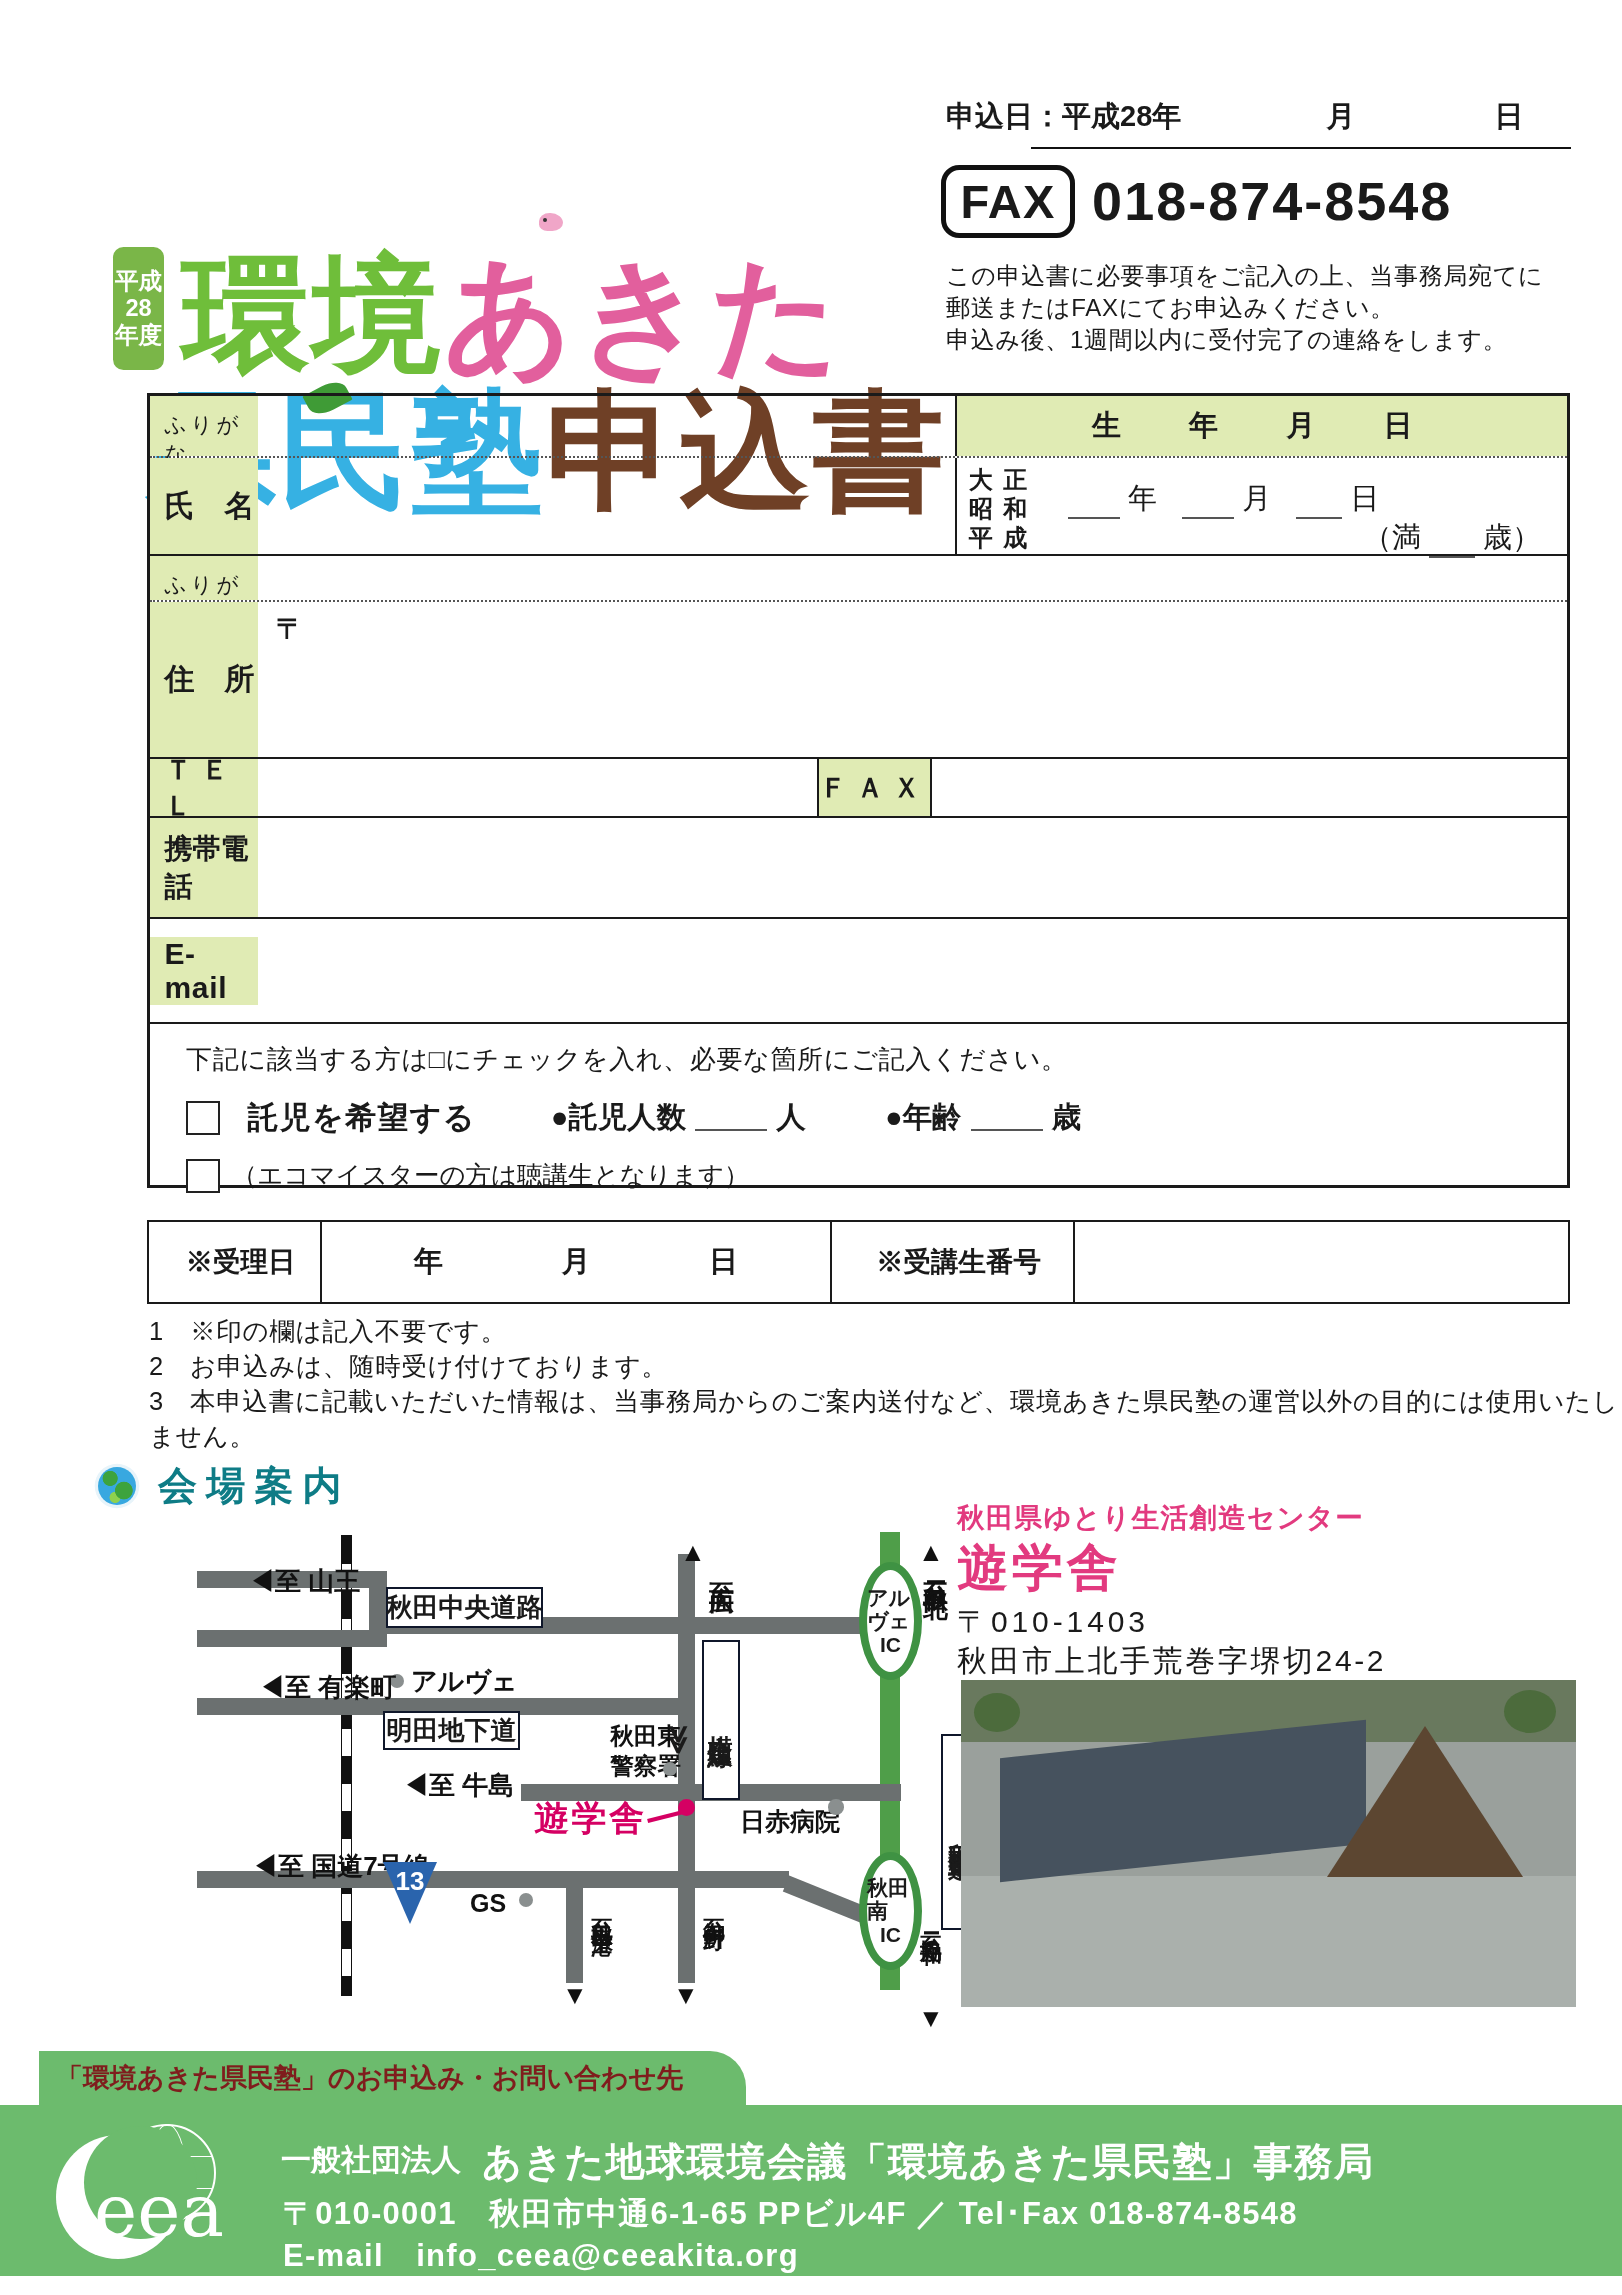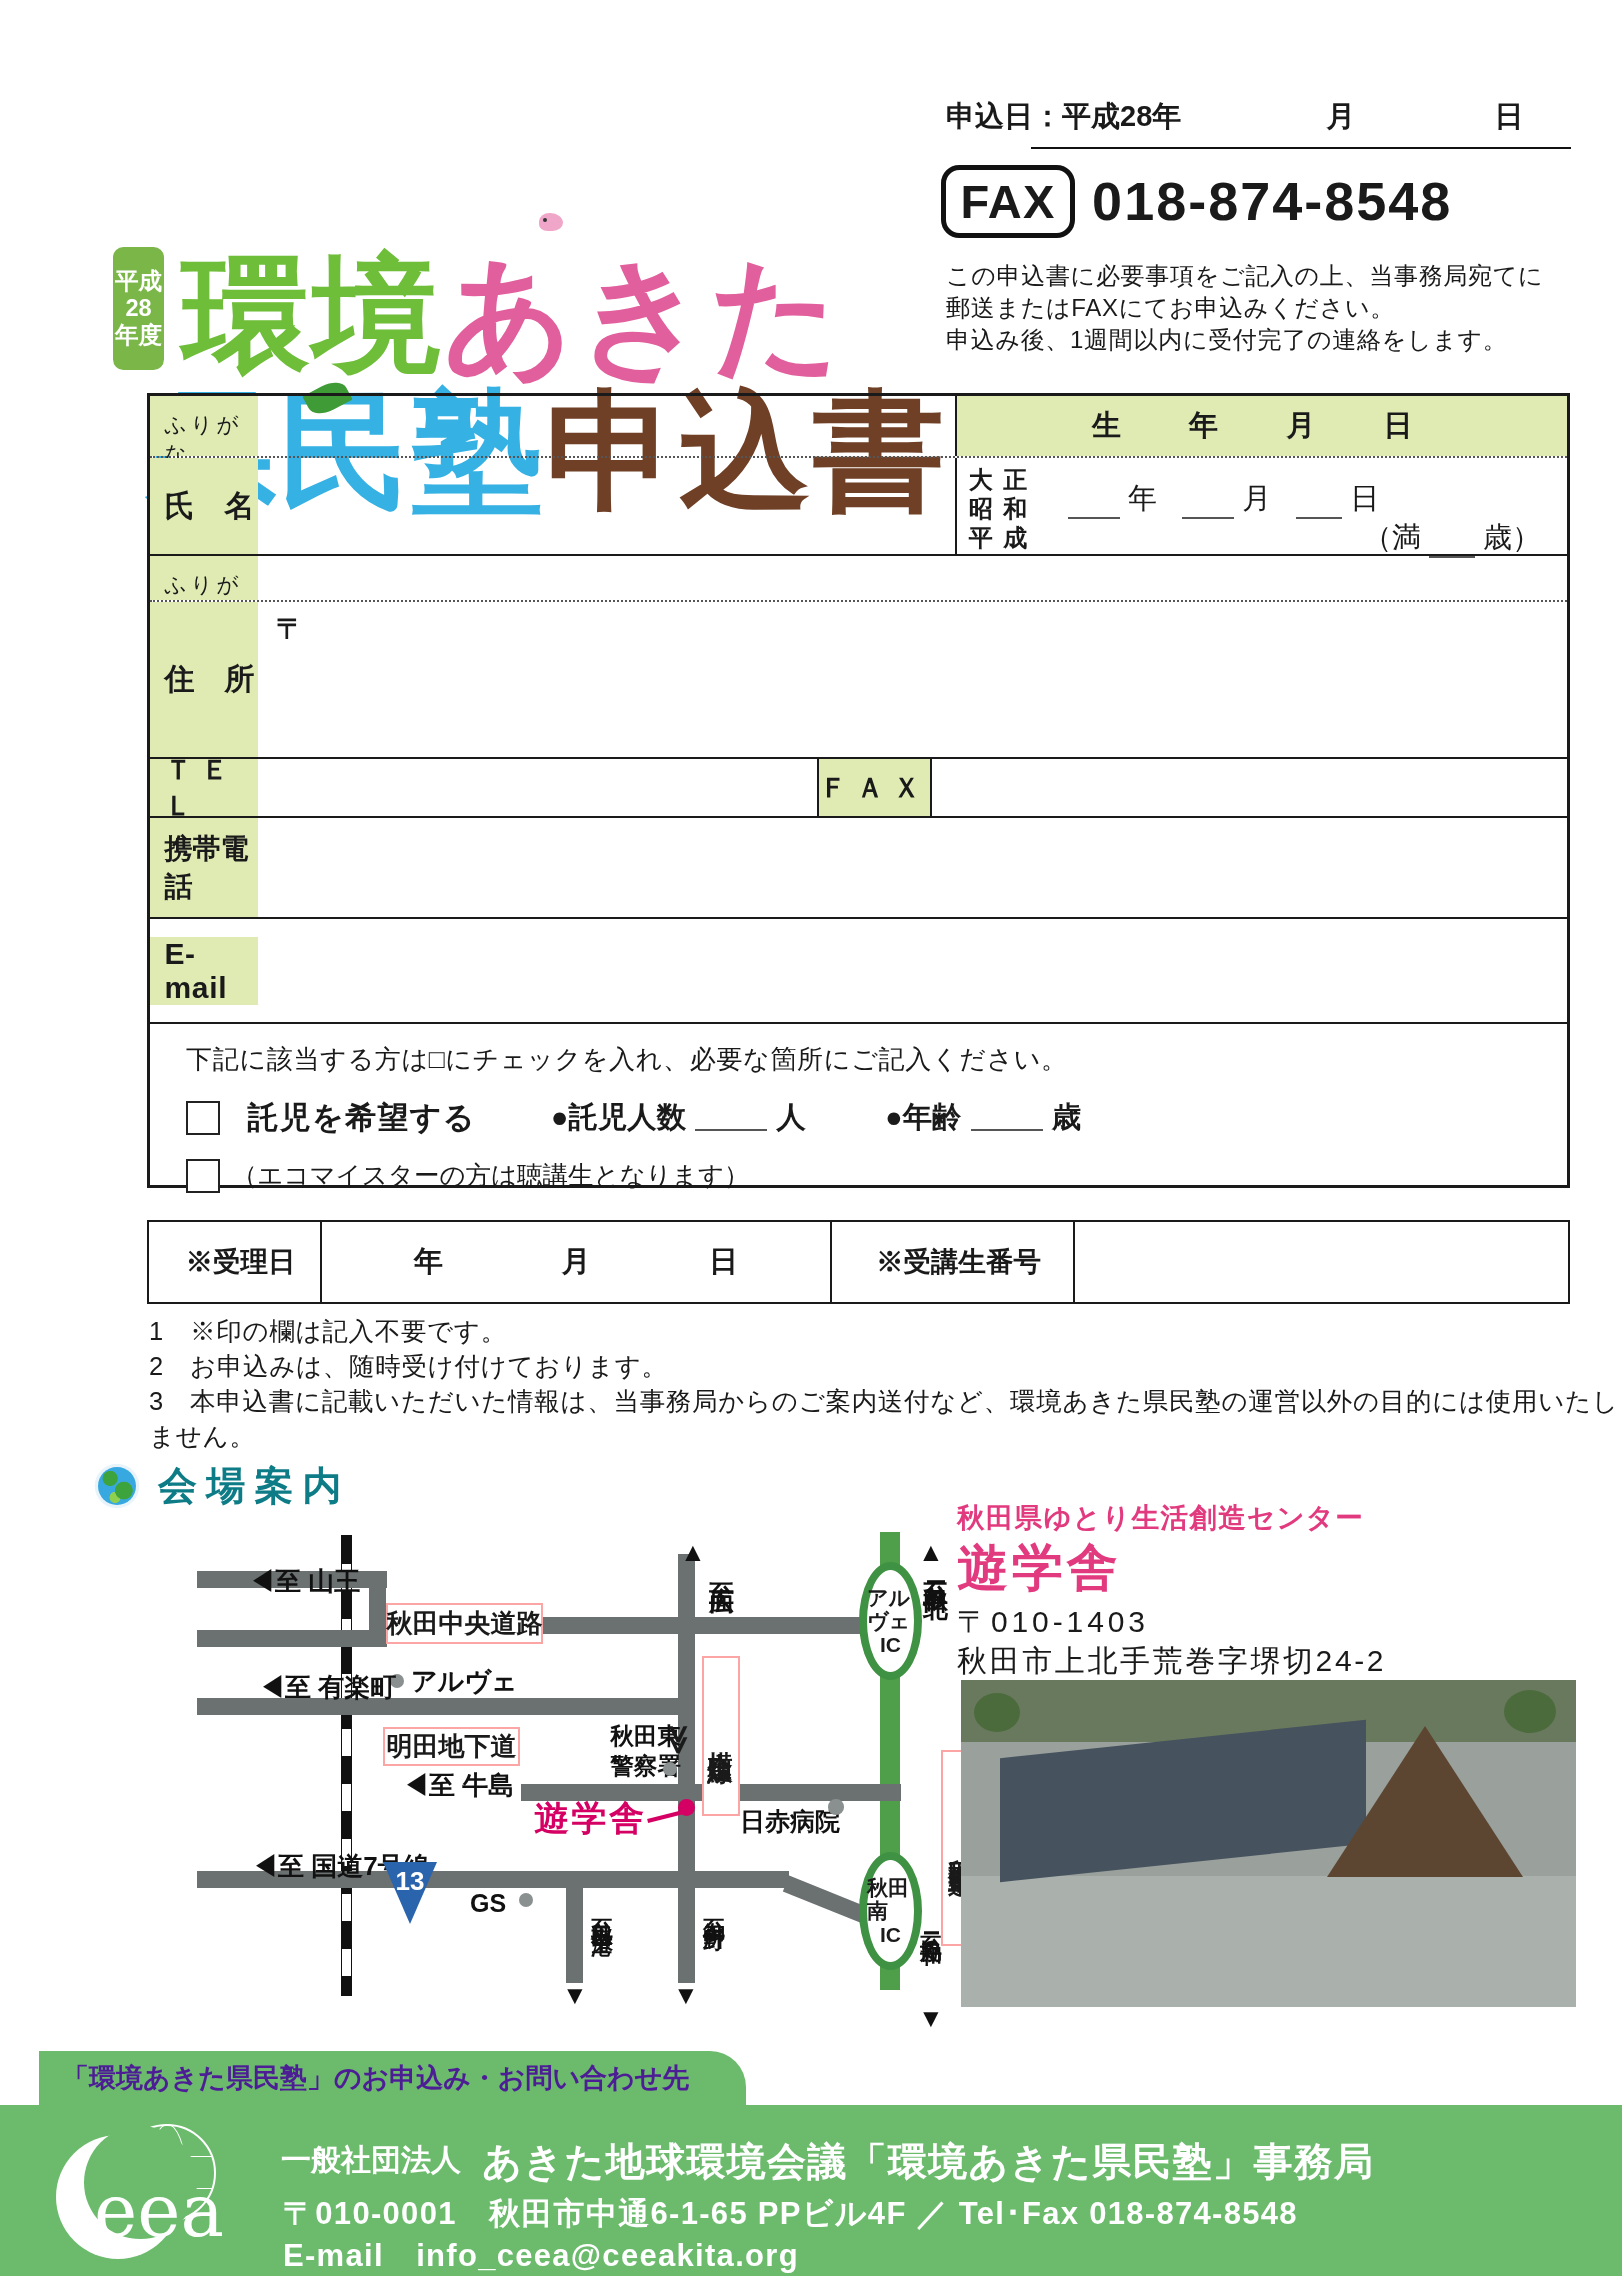--- a/index.html
+++ b/index.html
@@ -92,22 +92,22 @@
   
   .map{position:absolute;left:177px;top:1525px;width:818px;height:504px;}
   .road{position:absolute;background:#6b7070;height:17px;}
   .vroad{position:absolute;background:#6b7070;width:17px;}
   .railway{position:absolute;left:164px;top:9.8px;width:10.5px;height:461px;border:1.3px solid #111;
     background:repeating-linear-gradient(180deg,#111 0 27.5px,#fff 27.5px 55px);box-sizing:border-box;}
   .hwy{position:absolute;left:703px;top:6.5px;width:19.6px;height:458px;background:#4f9e49;}
   .mlabel{position:absolute;font-size:26px;font-weight:bold;white-space:nowrap;color:#111;}
   .vlabel{position:absolute;writing-mode:vertical-rl;font-size:25px;font-weight:bold;
     letter-spacing:3.9px;color:#111;}
-  .mbox{position:absolute;border:2px solid #fca5a5;background:#fff;display:flex;align-items:center;
-    justify-content:center;font-size:26px;font-weight:bold;box-sizing:border-box;white-space:nowrap;margin-top:16px;}
+  .mbox{position:absolute;border:2px solid #0f172a;background:#fff;display:flex;align-items:center;
+    justify-content:center;font-size:26px;font-weight:bold;box-sizing:border-box;white-space:nowrap;}
   .vbox{writing-mode:vertical-rl;letter-spacing:2.6px;}
   .dot{position:absolute;border-radius:50%;background:#8a8f8f;}
   .ic{position:absolute;width:63px;height:118px;border:8.5px solid #3f9243;border-radius:50%;
     background:#fff;box-sizing:border-box;display:flex;flex-direction:column;align-items:center;
     justify-content:center;font-size:21px;font-weight:bold;line-height:23.6px;z-index:3;}
   .arrow{position:absolute;font-size:26px;font-weight:bold;color:#111;}
   .yugakusha-label{position:absolute;left:357px;top:270px;font-size:35px;font-weight:bold;
     color:#d50063;letter-spacing:2.6px;}
   .pointer{position:absolute;left:470px;top:289px;width:41px;height:3.9px;background:#d50063;
     transform:rotate(-14deg);}
@@ -127,22 +127,22 @@
     background:linear-gradient(180deg,#69795e 0 62px,#9aa09c 62px 100%);}
   .ph-roof{position:absolute;left:39px;top:59px;width:366px;height:124px;background:#46525e;
     transform:skewY(-6deg);}
   .ph-roof2{position:absolute;left:366px;top:46px;width:196px;height:151px;background:#5c4631;
     clip-path:polygon(0 100%,50% 0,100% 100%);}
   .ph-ground{position:absolute;left:0;top:196px;width:615px;height:131px;background:#aab0ac;}
   .ph-tree{position:absolute;border-radius:50%;background:#4c6b3c;}
 
   
   .footer-tab{position:absolute;left:39px;top:2051px;width:707px;height:55px;background:#6cbb6d;
-    border-top-right-radius:36px;color:#4c1d95;font-size:27px;font-weight:bold;line-height:55px;
-    padding-left:23px;box-sizing:border-box;white-space:nowrap;}
+    border-top-right-radius:36px;color:#7f1d1d;font-size:27px;font-weight:bold;line-height:55px;
+    padding-left:17px;box-sizing:border-box;white-space:nowrap;}
   .footer-band{position:absolute;left:0;top:2105px;width:1623px;height:171px;background:#6cbb6d;}
   .logo{position:absolute;left:56px;top:2117px;width:170px;height:154px;}
   .lg-wire{position:absolute;left:62px;top:6.5px;width:98px;height:98px;border:2px solid #fff;
     border-radius:50%;box-sizing:border-box;}
   .lg-wire .mer{position:absolute;left:29px;top:-2px;width:37px;height:98px;border:1.3px solid #fff;
     border-radius:50%;box-sizing:border-box;}
   .lg-wire .par1,.lg-wire .par2{position:absolute;left:2.6px;width:89px;height:1.3px;background:#fff;}
   .lg-wire .par1{top:30px;} .lg-wire .par2{top:62px;}
   .lg-cres{position:absolute;left:0px;top:18.3px;width:124px;height:124px;border-radius:50%;background:#fff;}
   .lg-cres:after{content:"";position:absolute;left:27.5px;top:-9.2px;width:113px;height:113px;

